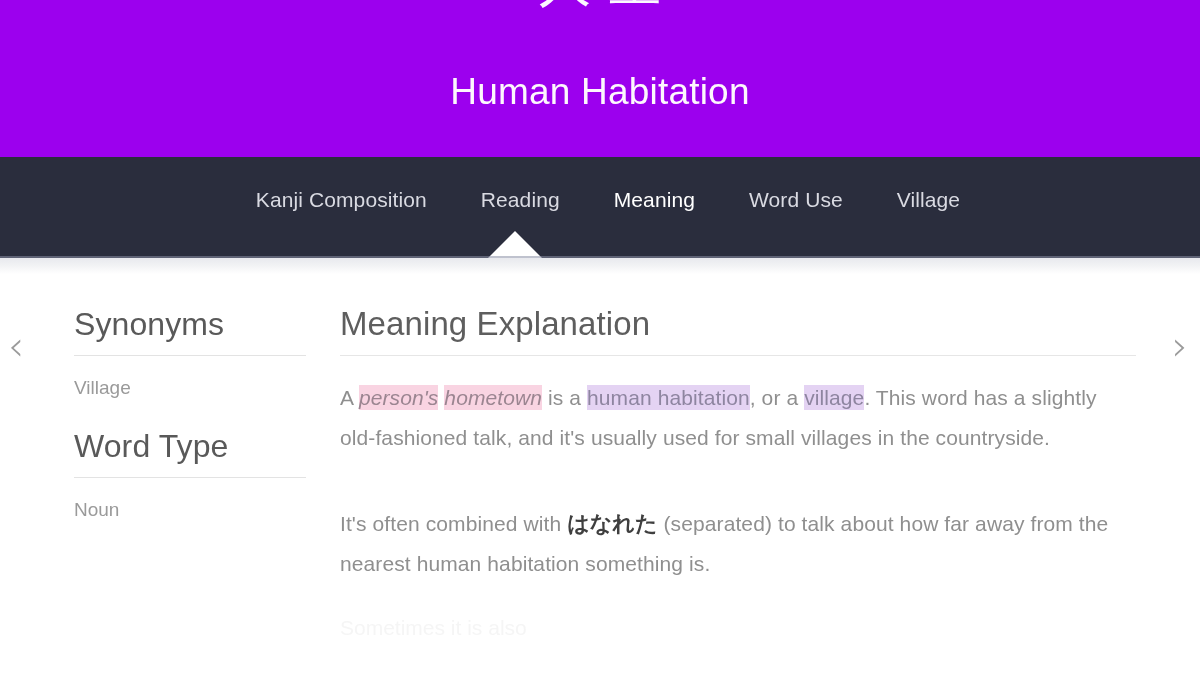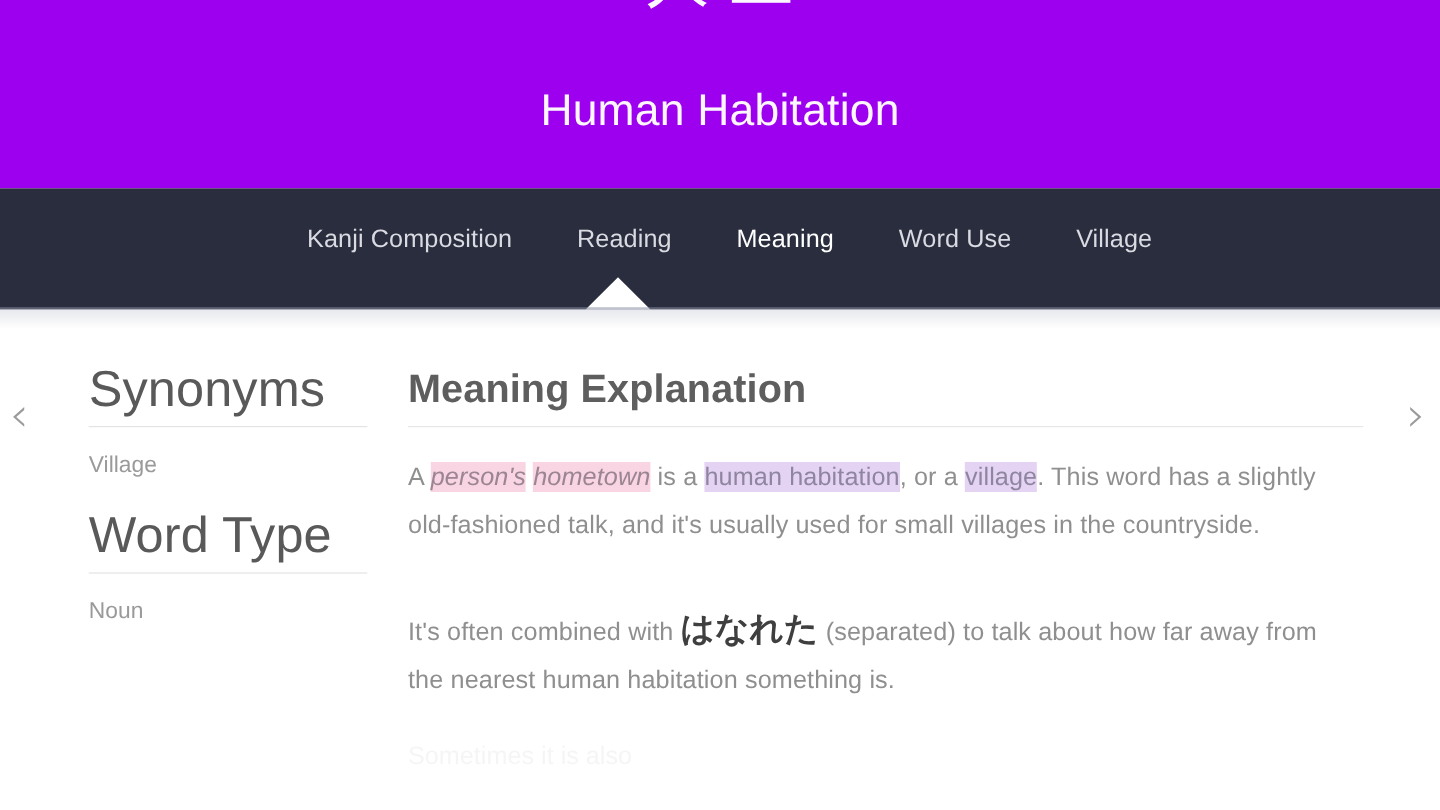--- a/index.html
+++ b/index.html
@@ -119,21 +119,21 @@
   #next-arrow{ left:1172px; top:52px; }
 
   
   #sidebar{
     position:absolute;
     left:74px; top:30px;
     width:232px;
   }
   .side-heading{
     color:#595959;
-    font-size:42px;
+    font-size:32px;
     line-height:40px;
     font-weight:300;
     letter-spacing:.1px;
     white-space:nowrap;
   }
   .side-rule{
     width:232px; height:1px;
     background:#e3e3e3;
     margin-top:11px;
   }
@@ -149,21 +149,21 @@
   
   #main-col{
     position:absolute;
     left:340px; top:30px;
     width:796px;
   }
   #main-heading{
     color:#5e5e5e;
     font-size:33px;
     line-height:40px;
-    font-weight:700;
+    font-weight:400;
     letter-spacing:.1px;
     white-space:nowrap;
   }
   #main-rule{
     width:796px; height:1px;
     background:#e6e6e6;
     margin-top:11px;
   }
   .body-para{
     color:#8f8f8f;
@@ -173,21 +173,21 @@
     letter-spacing:.1px;
     margin-top:22px;
     max-width:790px;
   }
   .body-para.second{ margin-top:46px; }
   .hl-pink{ background:#f9d4e2; color:#9b8591; padding:1px 0;font-style:italic; }
   .hl-purple{ background:#e4d3f3; color:#8e85a0; padding:1px 0; }
   .jp{
     color:#3f3f3f;
     font-weight:600;
-    font-size:28px;
+    font-size:22px;
     font-family:"DejaVu Sans", sans-serif;
   }
   #clipped-para{
     color:#c9c9c9;
     font-size:21px;
     line-height:40px;
     font-weight:300;
     margin-top:24px;
     opacity:.18;
     white-space:nowrap;

